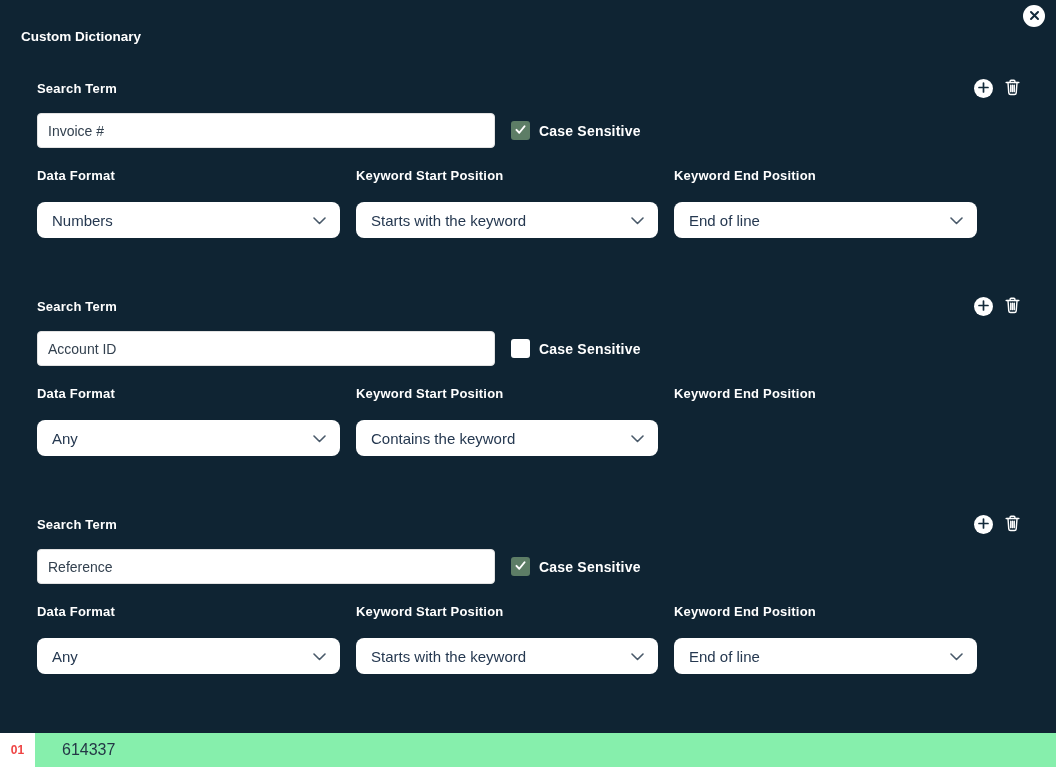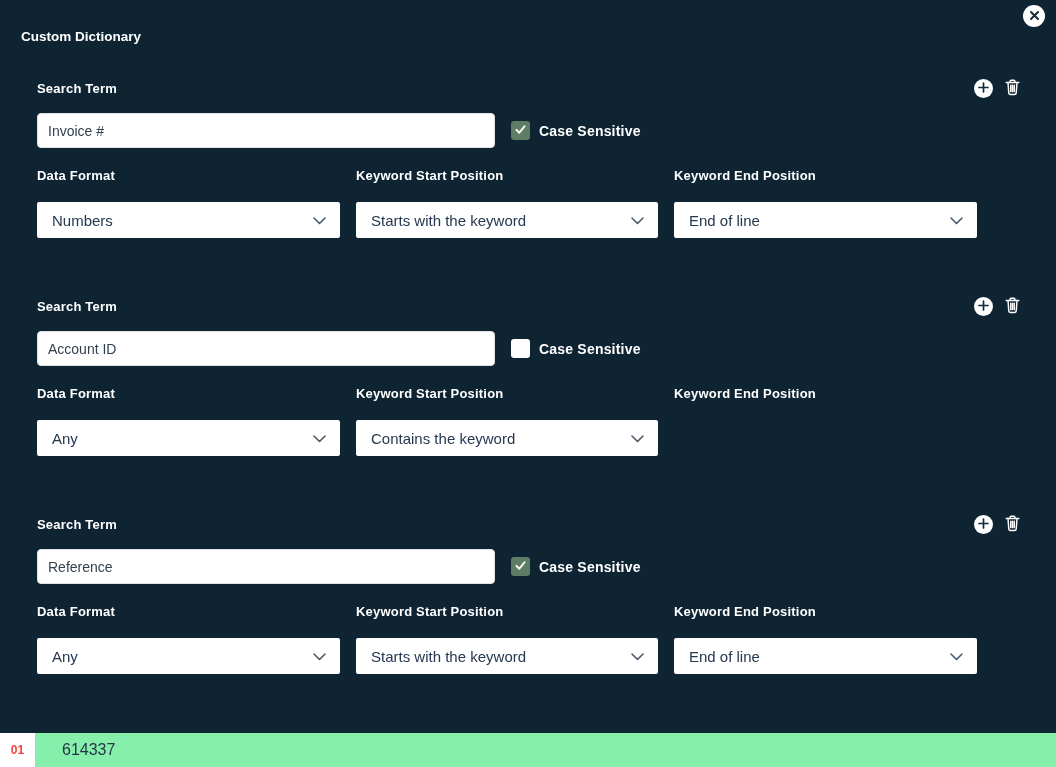--- a/index.html
+++ b/index.html
@@ -57,21 +57,21 @@
   .fields-grid {
     display:grid; grid-template-columns:303px 302px 303px; column-gap:16px;
     margin-top:20px;
   }
   .field-label { height:14px; display:block; }
   .selects-grid {
     display:grid; grid-template-columns:303px 302px 303px; column-gap:16px;
     margin-top:20px;
   }
   .select {
-    height:36px; background:#ffffff; border-radius:2px;
+    height:36px; background:#ffffff; border-radius:8px;
     display:flex; align-items:center; justify-content:space-between;
     padding:0 14px 0 15px; cursor:pointer;
   }
   .select-value { color:#253850; font-size:15px; }
   .preview-bar {
     position:absolute; left:0; bottom:0; width:1056px; height:34px;
     display:flex; align-items:stretch;
   }
   .line-gutter {
     width:35px; background:#ffffff; display:flex; align-items:center; justify-content:center;

